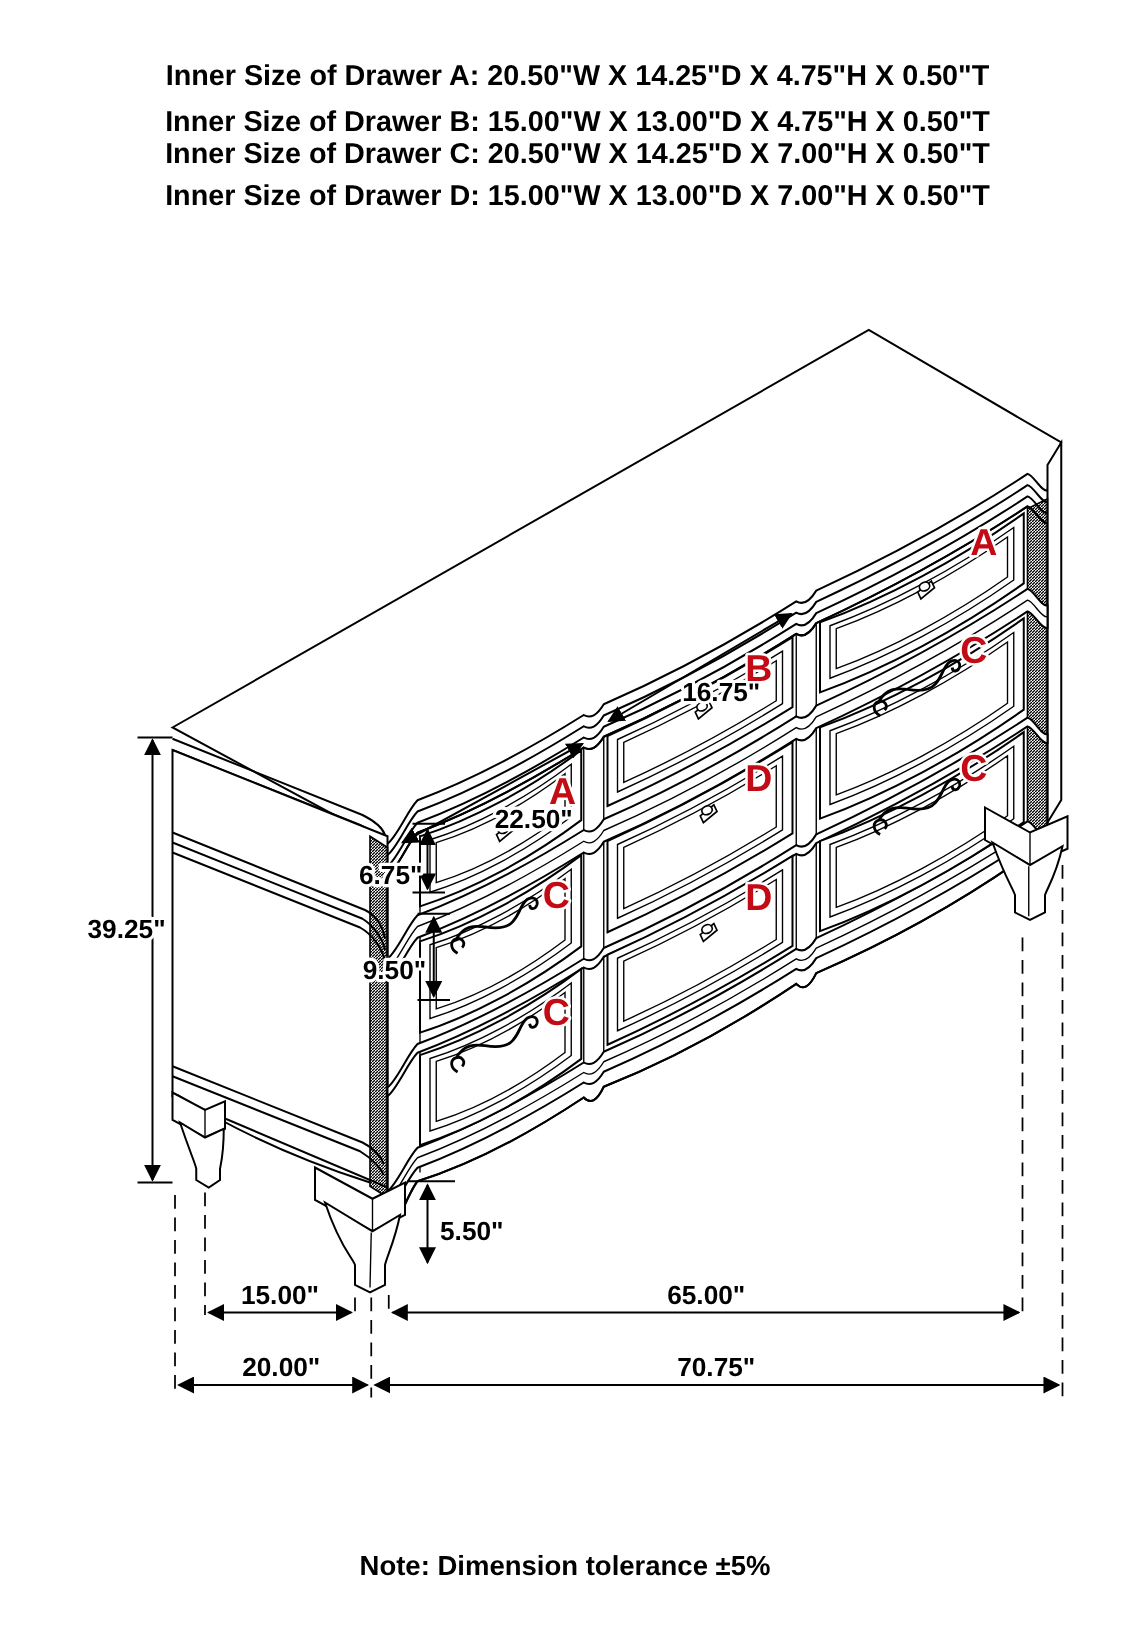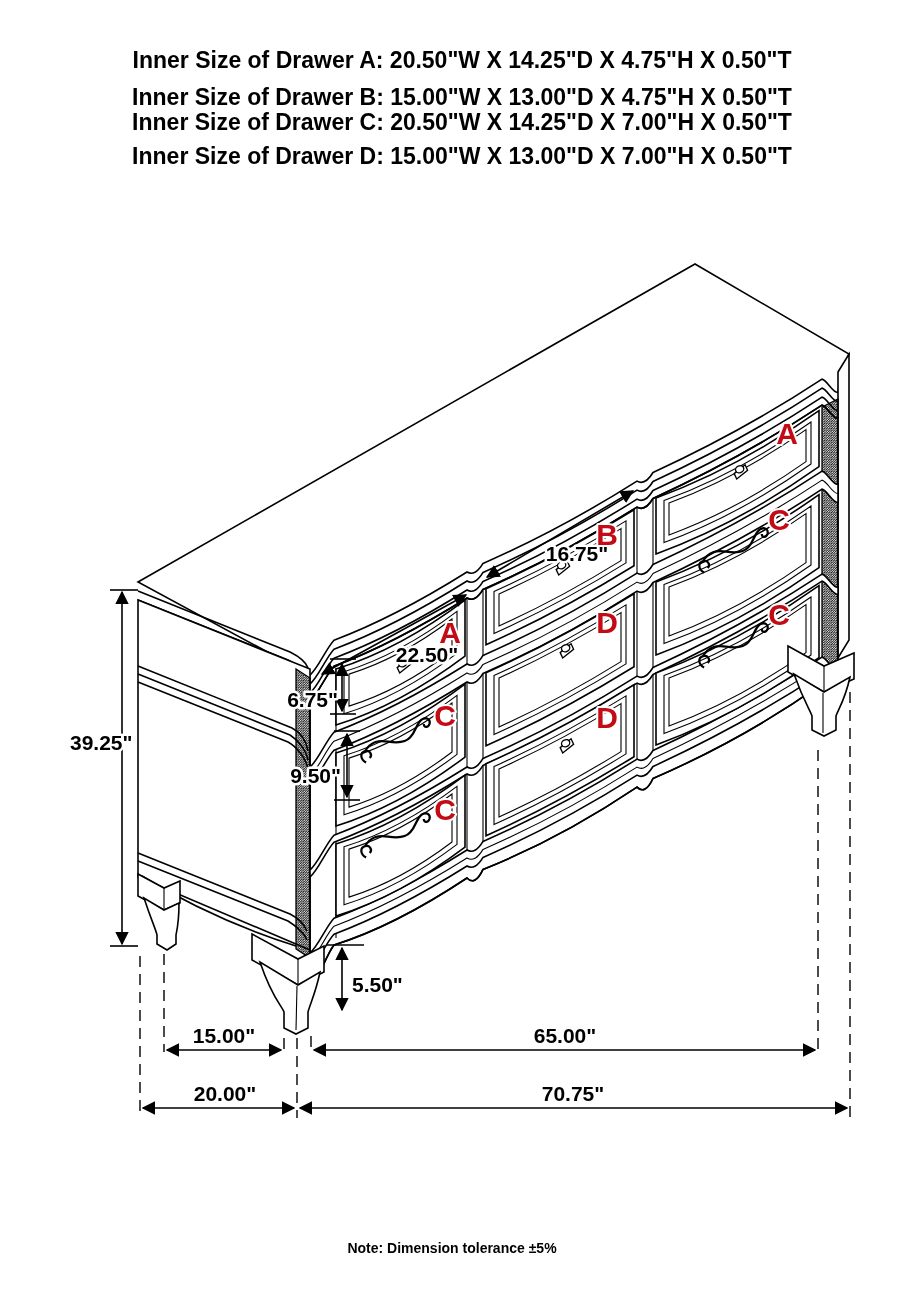--- a/index.html
+++ b/index.html
@@ -1,18 +1,18 @@
 <!DOCTYPE html>
 <html><head>
 <meta charset="utf-8">
 <style>
   html,body{margin:0;padding:0;}
   body{width:904px;height:1316px;background:#fff;position:relative;font-family:"Liberation Sans",sans-serif;overflow:hidden;}
   .hdr{position:absolute;left:10px;width:904px;text-align:center;font-weight:bold;font-size:23px;color:#000;line-height:26px;}
-  .note{position:absolute;left:0;width:904px;text-align:center;font-weight:bold;font-size:14px;color:#000;}
+  .note{position:absolute;left:0;width:904px;text-align:center;font-weight:bold;font-size:22px;color:#000;}
   svg{position:absolute;left:0;top:0;}
   svg text{font-family:"Liberation Sans",sans-serif;font-weight:bold;font-size:21px;fill:#000;}
   svg g.dimlabels text{paint-order:stroke;stroke:#fff;stroke-width:5px;stroke-linejoin:round;}
   svg g.marks text{font-size:30px;fill:#c30b16;paint-order:stroke;stroke:#fff;stroke-width:4px;stroke-linejoin:round;}
   .ln{fill:none;stroke:#000;stroke-width:1.6;}
   .wt{fill:#fff;stroke:#000;stroke-width:1.6;}
   .ht{fill:url(#hatch);stroke:#000;stroke-width:1.3;}
   .thin{fill:none;stroke:#000;stroke-width:1.1;}
   .dim{stroke:#000;stroke-width:1.6;fill:none;}
   .dsh{stroke:#000;stroke-width:1.4;fill:none;stroke-dasharray:11,7;}

